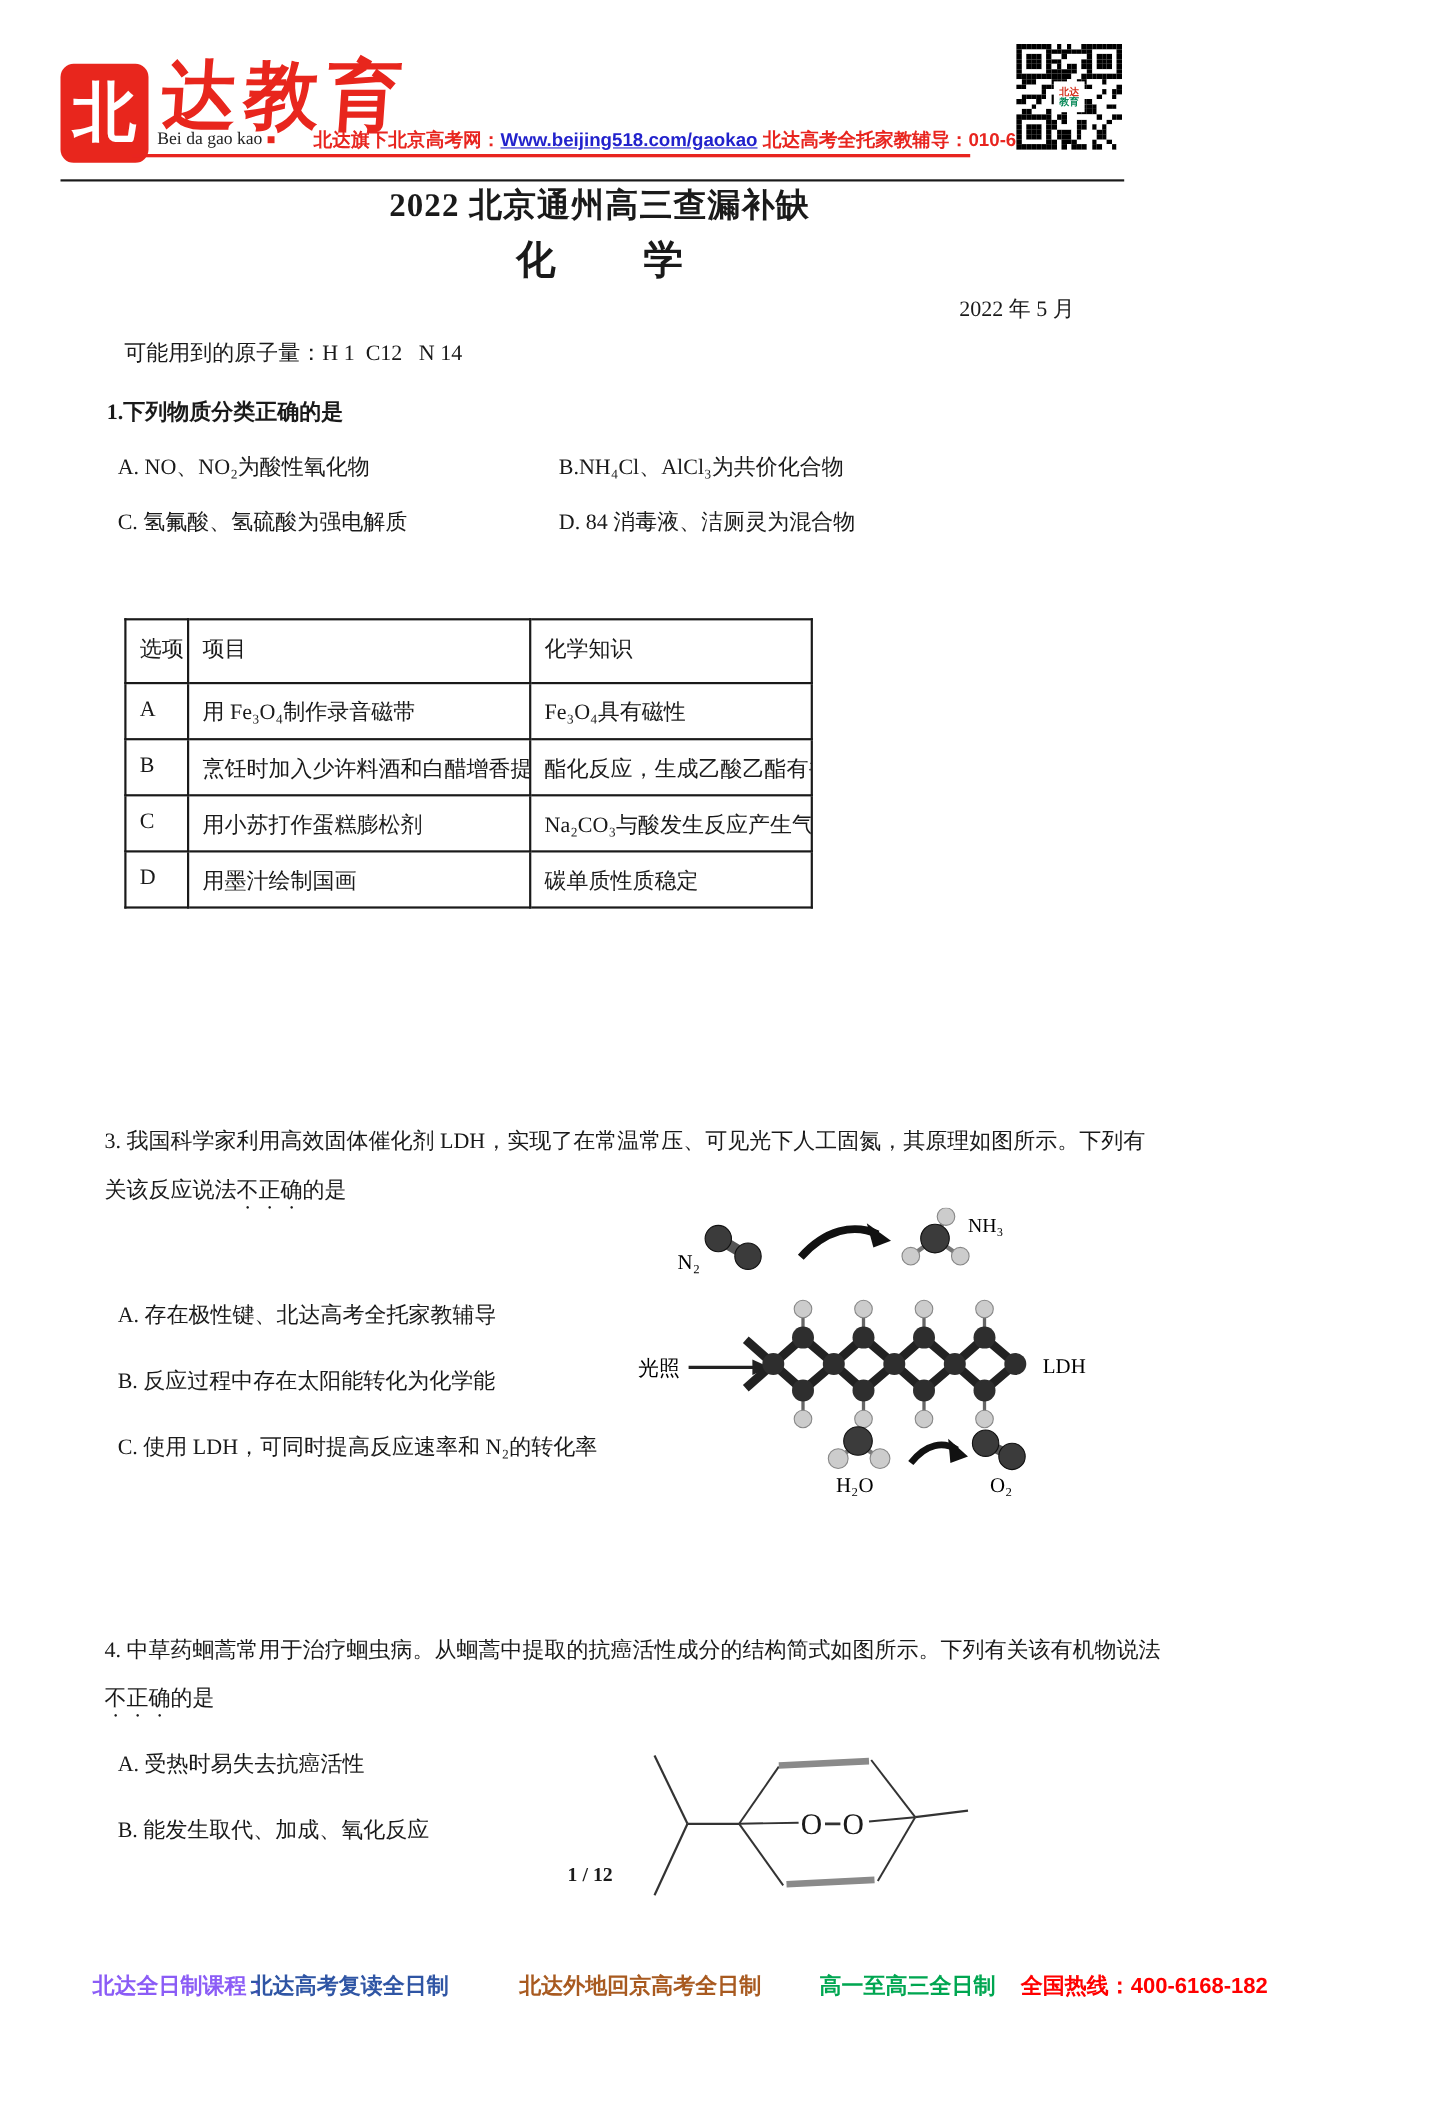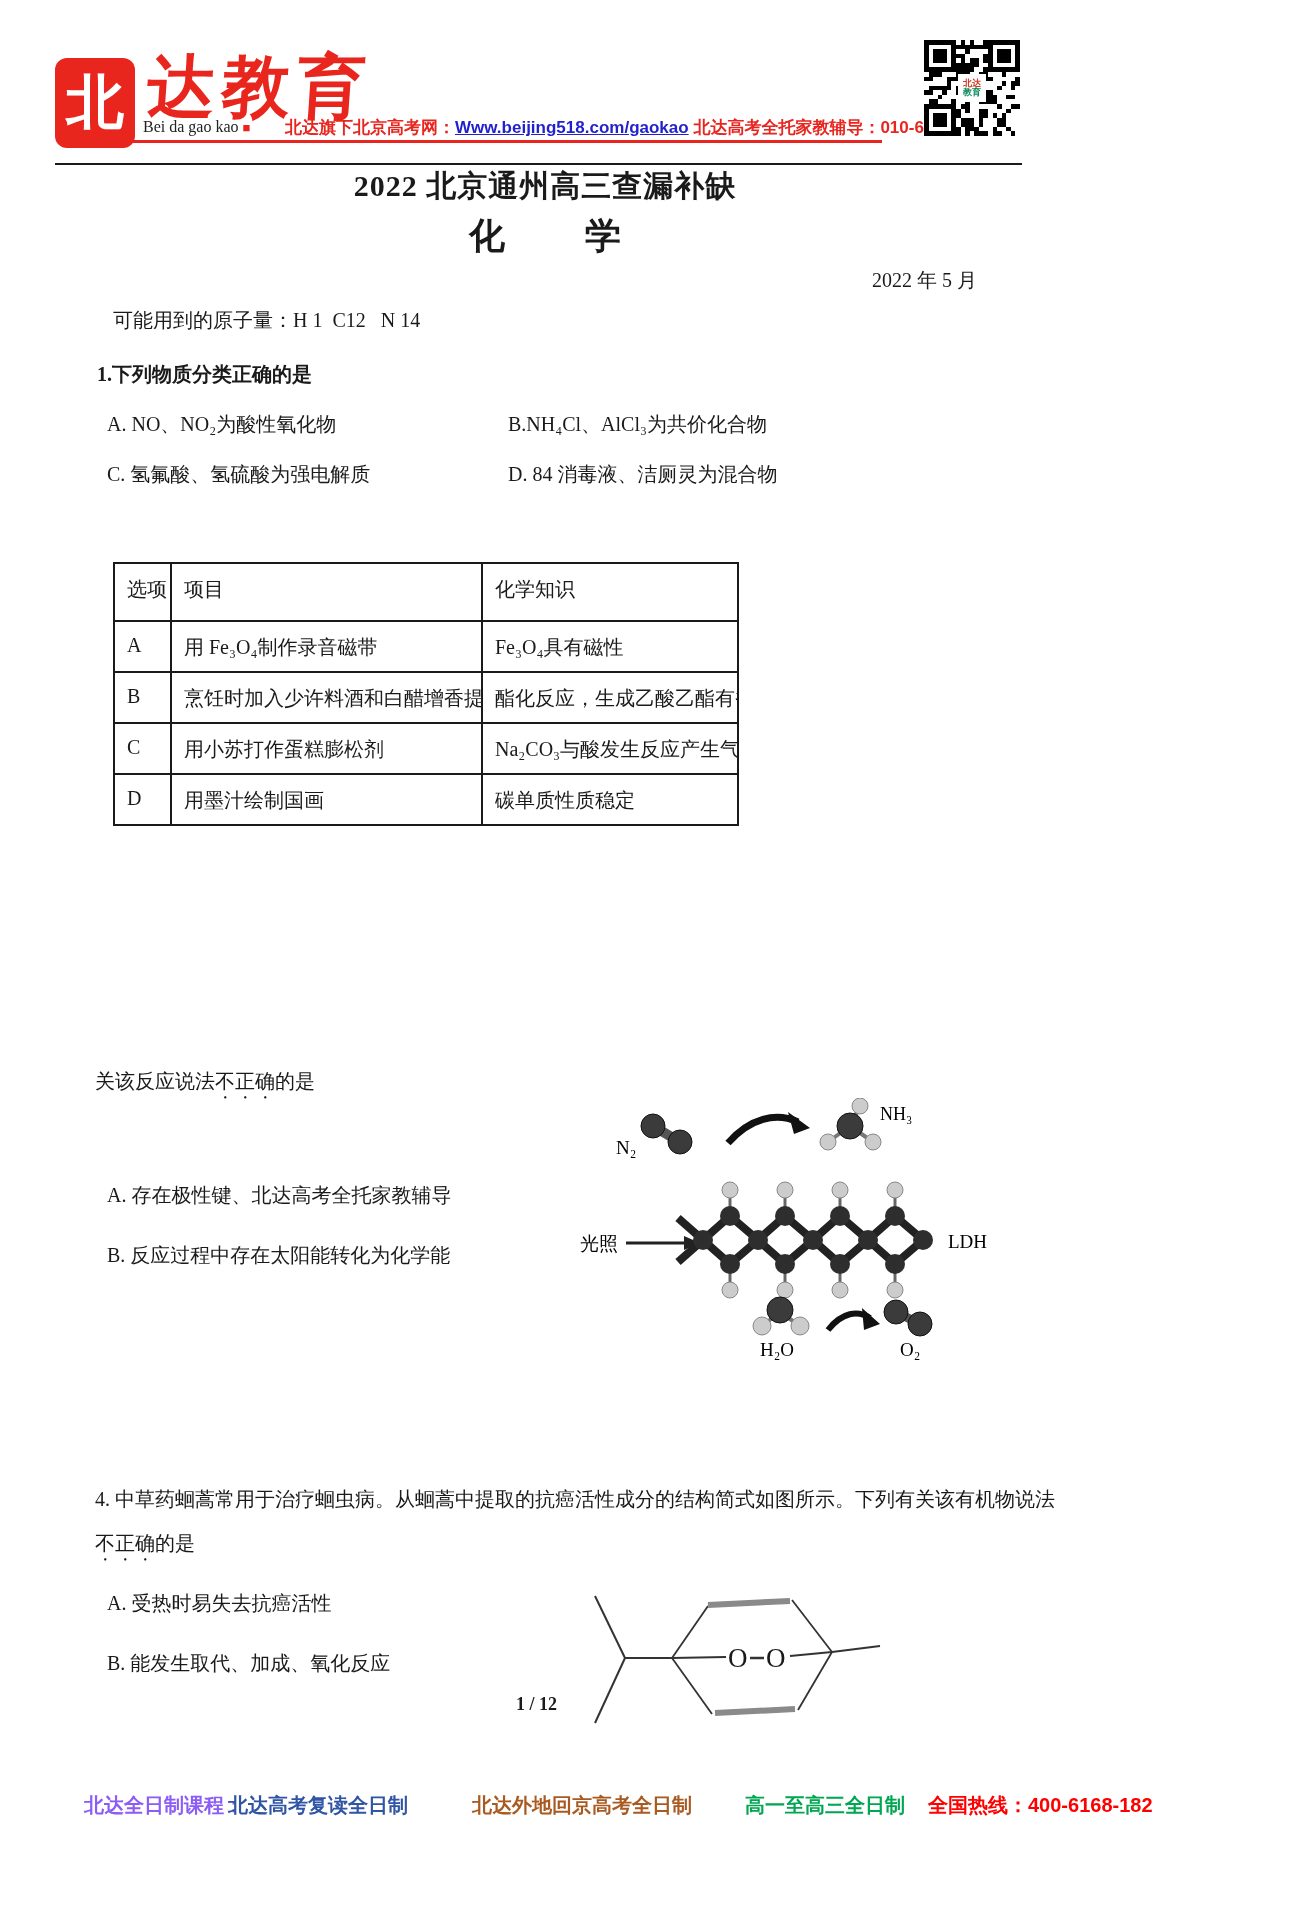--- a/index.html
+++ b/index.html
@@ -576,25 +576,27 @@
       <td>Na₂CO₃与酸发生反应产生气体</td>
     </tr>
     <tr>
       <td>D</td>
       <td>用墨汁绘制国画</td>
       <td>碳单质性质稳定</td>
     </tr>
   </tbody>
     </table>
 
+  <div class="stem" style="left:95px;top:1024px;">3. 我国科学家利用高效固体催化剂 LDH，实现了在常温常压、可见光下人工固氮，其原理如图所示。下列有</div>
   <div class="stem" style="left:95px;top:1068px;">
     <span>关该反应说法</span><span class="emph">不正确</span><span>的是</span>
   </div>
   <div class="opt" style="left:107px;top:1182px;">A. 存在极性键、北达高考全托家教辅导</div>
   <div class="opt" style="left:107px;top:1242px;">B. 反应过程中存在太阳能转化为化学能</div>
+  <div class="opt" style="left:107px;top:1302px;">C. 使用 LDH，可同时提高反应速率和 N₂的转化率</div>
 
   <svg class="svg3" width="420" height="262" viewBox="0 0 420 262">
 
     <text x="38" y="56" font-size="19">N₂</text>
     <line x1="75" y1="28" x2="102" y2="44" stroke="#555" stroke-width="10"></line>
     <circle cx="75" cy="28" r="12" fill="#3b3b3b" stroke="#111"></circle>
     <circle cx="102" cy="44" r="12" fill="#3b3b3b" stroke="#111"></circle>
 
     <path d="M150,45 C172,20 198,14 220,24" stroke="#111" stroke-width="7" fill="none"></path>
     <polygon points="232,30 210,14 216,36" fill="#111"></polygon>

